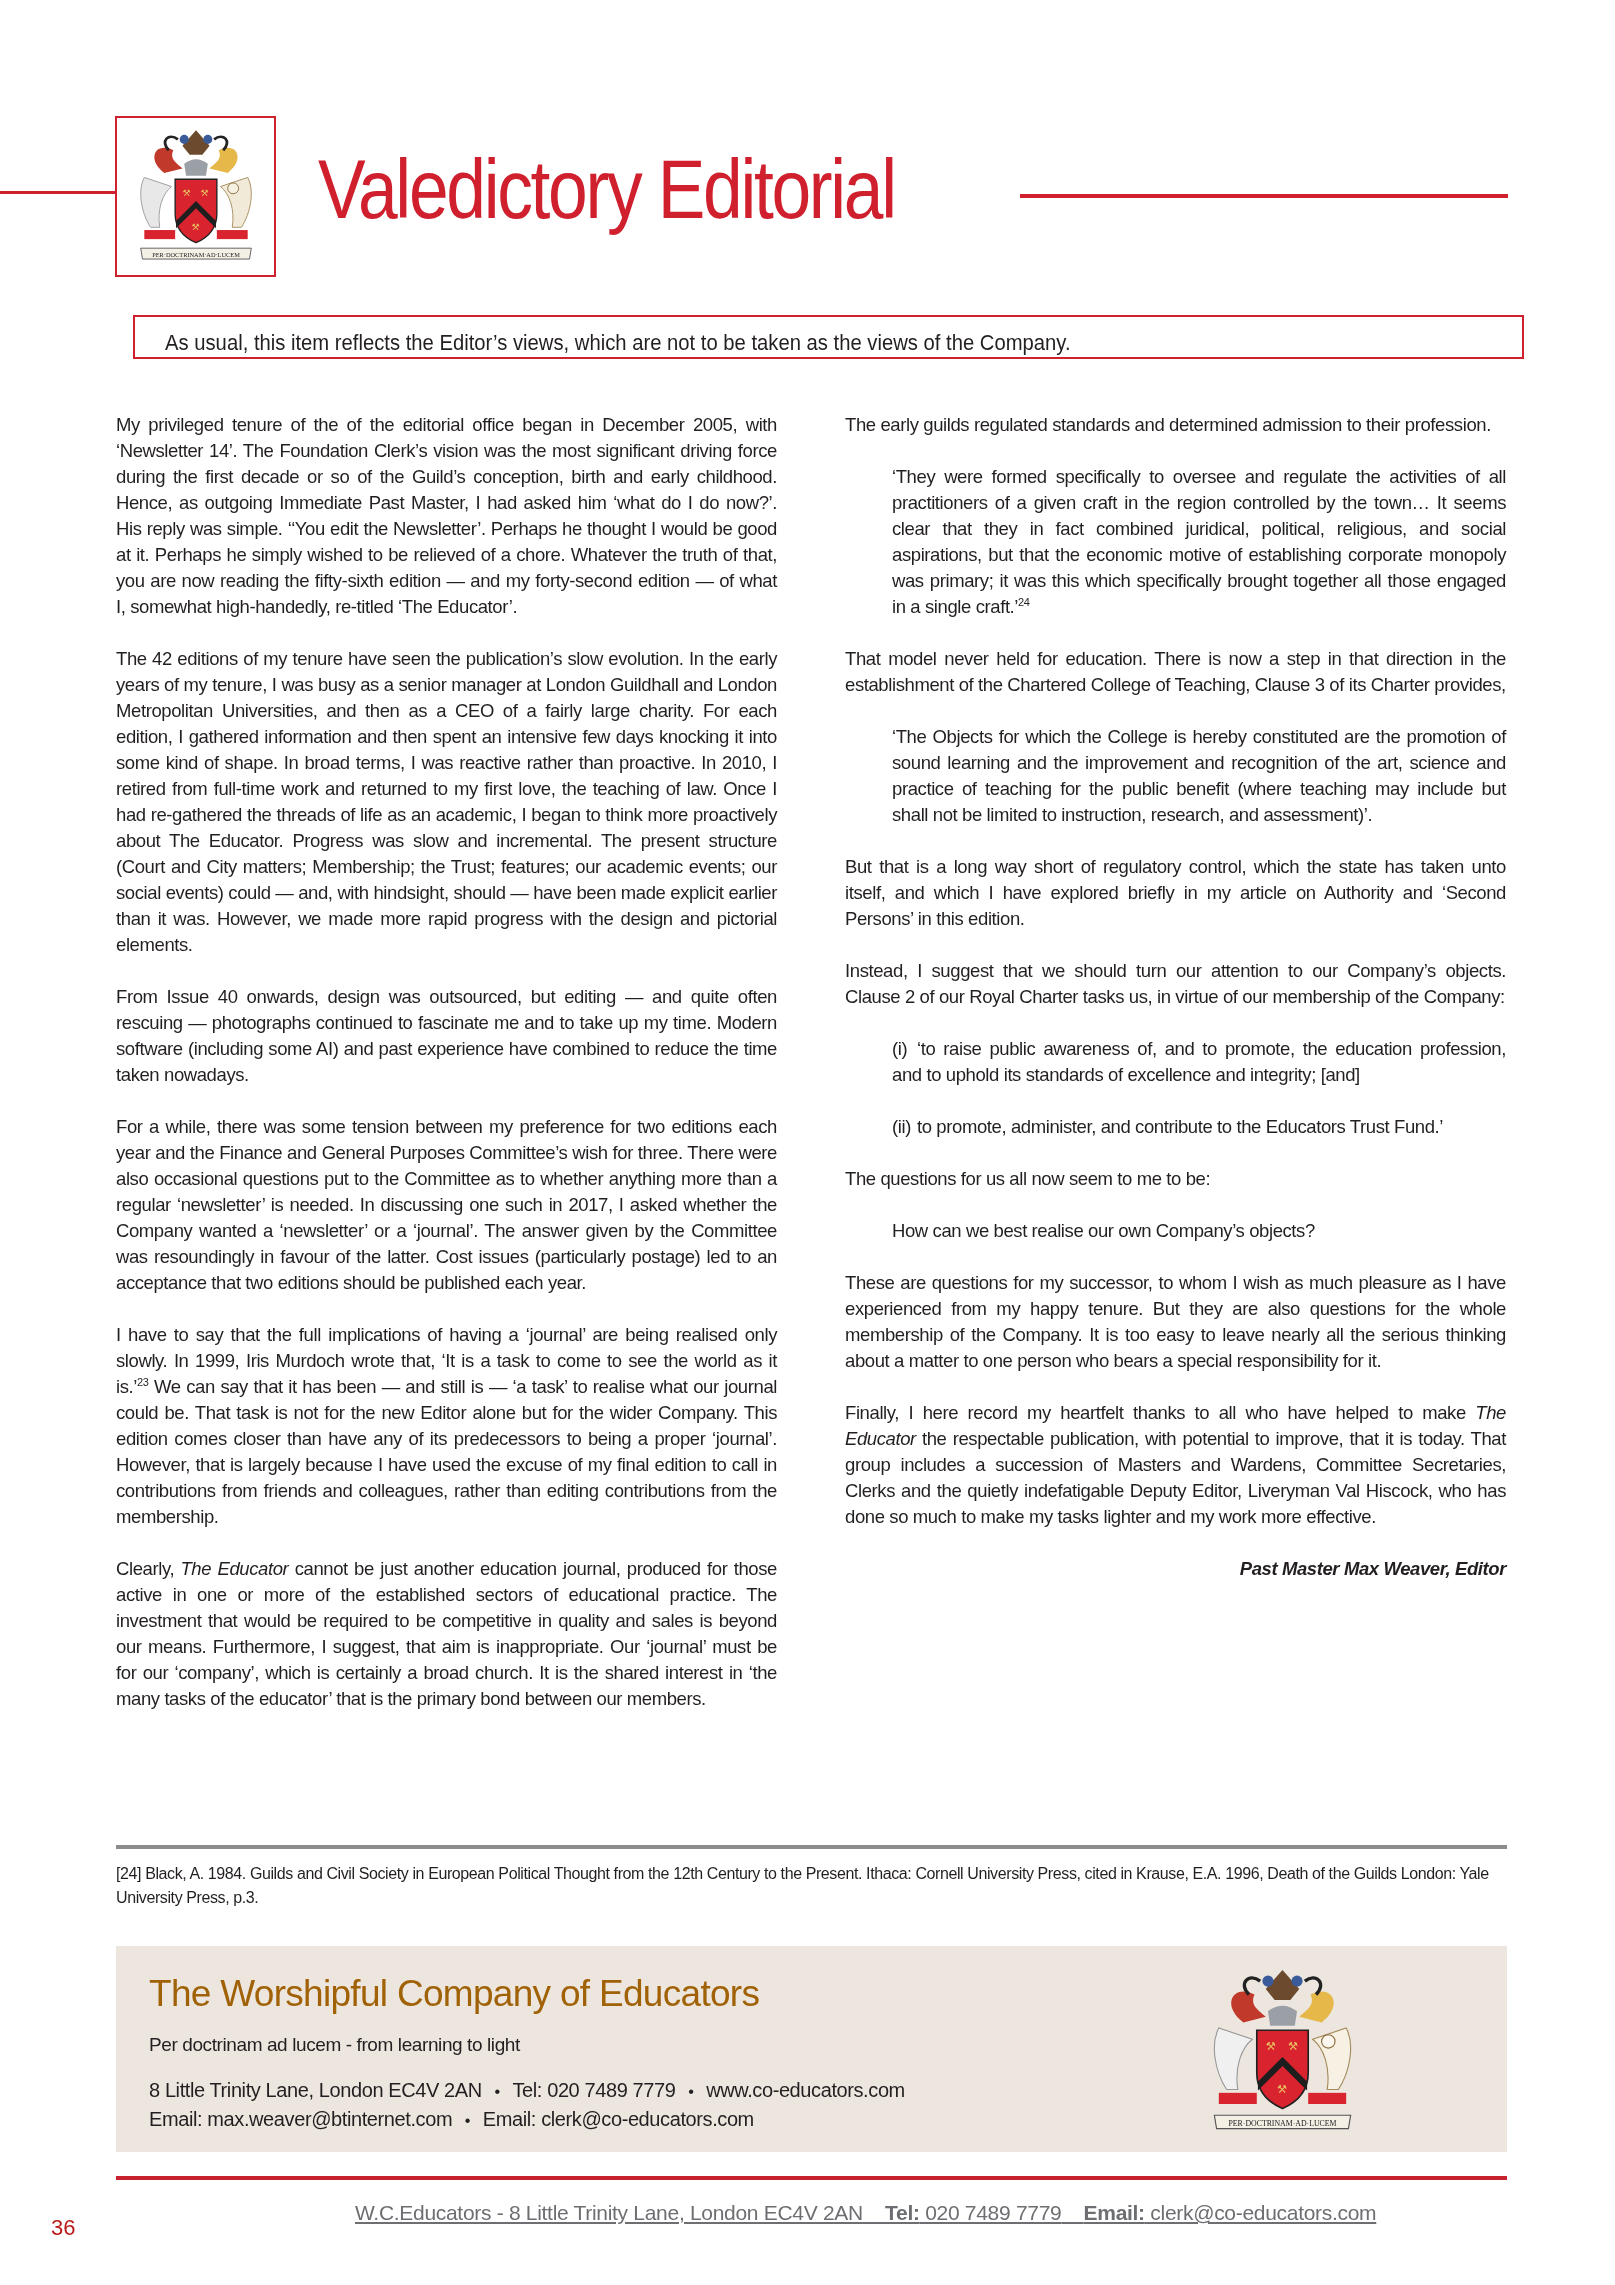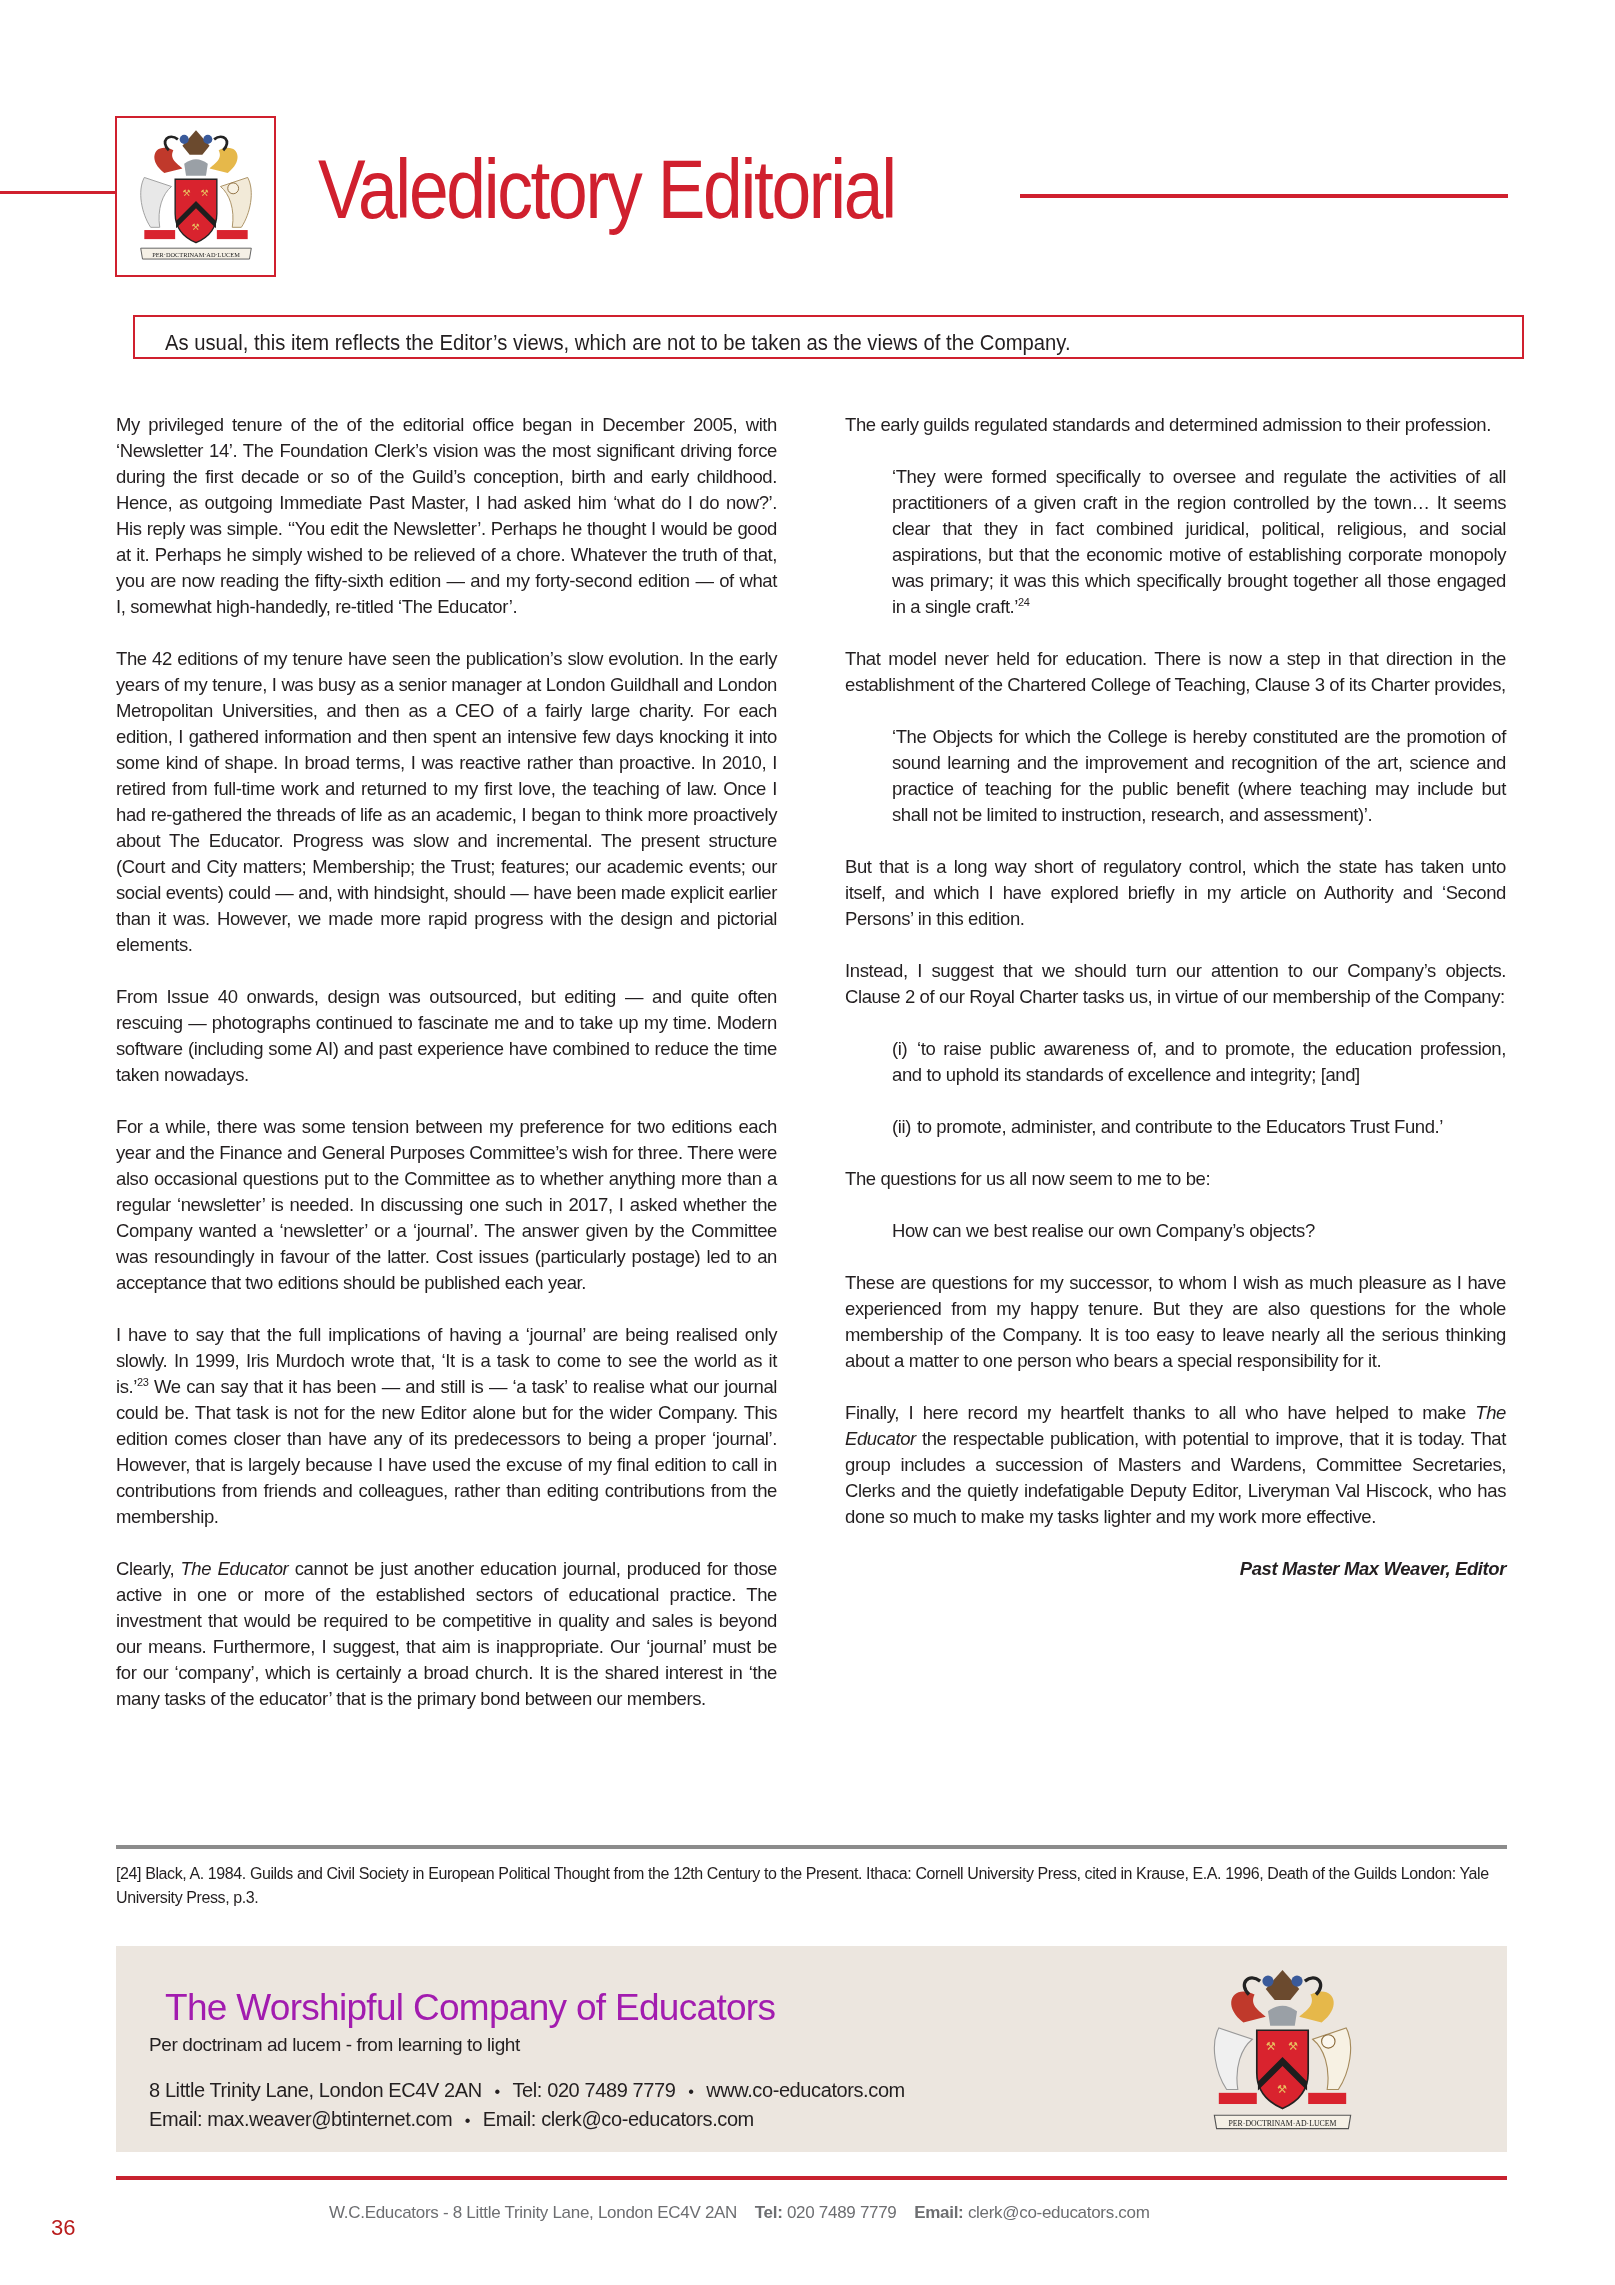--- a/index.html
+++ b/index.html
@@ -34,34 +34,34 @@
   .item-num { display: inline-block; width: 25px; }
 
   
   .fn-rule { left: 116px; top: 1845px; width: 1391px; height: 3.6px; background: #8c8c8c; }
   .footnotes { left: 116px; top: 1862px; width: 1393px; font-size: 16px; line-height: 23.5px;
                letter-spacing: -0.4px; font-family: "Liberation Sans Narrow", "Liberation Sans", sans-serif; }
   .footnotes div { margin: 0; }
 
   
   .company { left: 116px; top: 1946px; width: 1391px; height: 206px; background: #ece6df; }
-  .co-name { position: absolute; left: 33px; top: 39px; font-size: 37px; line-height: 45px; color: #a21caf;
-             font-weight: 400; letter-spacing: -0.7px; white-space: nowrap; margin-left: 16px; }
+  .co-name { position: absolute; left: 33px; top: 25px; font-size: 37px; line-height: 45px; color: #a16207;
+             font-weight: 400; letter-spacing: -0.7px; white-space: nowrap; }
   .co-motto { position: absolute; left: 33px; top: 85px; font-size: 19px; line-height: 27px; color: #231f20;
               letter-spacing: -0.4px; white-space: nowrap; }
   .co-line { position: absolute; left: 33px; font-size: 20px; line-height: 31px; color: #231f20;
              letter-spacing: -0.4px; white-space: nowrap; }
   .co-line1 { top: 129px; }
   .co-line2 { top: 158px; }
   .dot { display: inline-block; margin: 0 12.7px; font-size: 16.3px; }
   .co-crest { position: absolute; left: 1076px; top: 14.5px; width: 181px; height: 181px; }
 
   
   .foot-rule { left: 116px; top: 2176px; width: 1391px; height: 3.6px; background: #c8222f; }
-  .foot-text { left: 329px; top: 2202px; font-size: 17px; line-height: 22px; color: #6d6e71; white-space: nowrap; letter-spacing: -0.3px; }
+  .foot-text { left: 355px; top: 2202px; font-size: 21px; line-height: 22px; color: #6d6e71; white-space: nowrap; letter-spacing: -0.3px; text-decoration: underline; }
   .foot-text b { color: #6d6e71; font-weight: 700; }
   .page-num { left: 51px; top: 2215px; font-size: 22px; line-height: 25px; color: #b91c1c; }
 </style>
 </head>
 <body>
 
 <div class="abs hdr-line-left"></div>
 <div class="abs crest-box">
   <svg viewBox="0 0 150 162">
 

